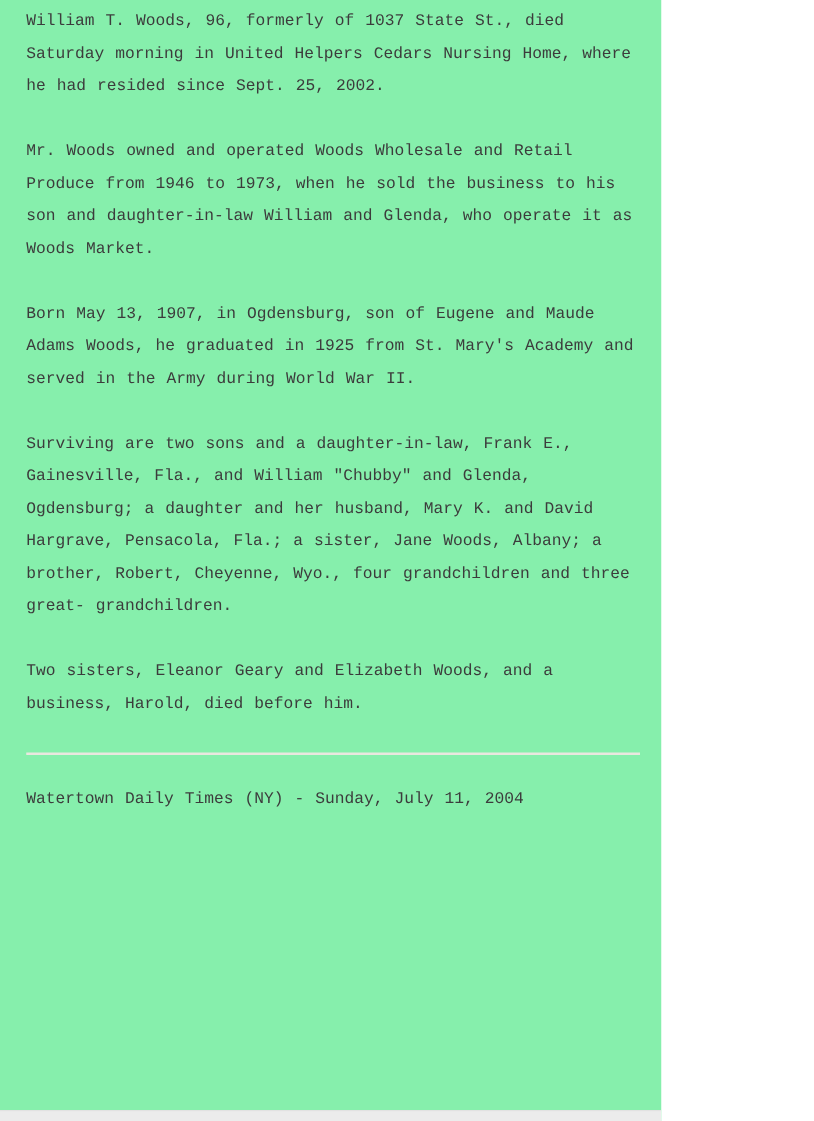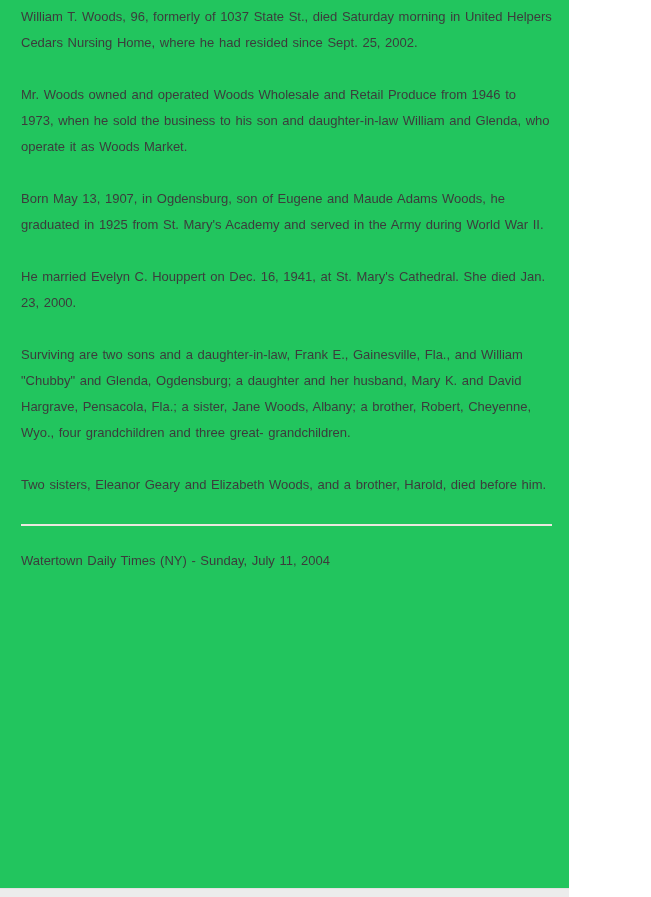--- a/index.html
+++ b/index.html
@@ -2,25 +2,25 @@
 <html><head>
 <meta charset="utf-8">
 <style>
   html, body {
     margin: 0;
     padding: 0;
     background: #ffffff;
   }
   .page {
     position: relative;
-    width: 569px;
+    width: 529px;
     height: 897px;
-    background: #22c55e;
+    background: #86efac;
     overflow: hidden;
-    font-family: Liberation Sans, sans-serif;
+    font-family: Liberation Mono, monospace;
     font-size: 13px;
     line-height: 26px;
     color: #3c3c3c;
   }
   .article {
     padding: 4px 17px 0 21px;
   }
   .article p {
     margin: 0 0 26px 0;
     text-align: left;
@@ -47,20 +47,19 @@
   }
 </style>
 </head>
 <body>
 
 <div class="page">
   <div class="article">
     <p>William T. Woods, 96, formerly of 1037 State St., died Saturday morning in United Helpers Cedars Nursing Home, where he had resided since Sept. 25, 2002.</p>
     <p>Mr. Woods owned and operated Woods Wholesale and Retail Produce from 1946 to 1973, when he sold the business to his son and daughter-in-law William and Glenda, who operate it as Woods Market.</p>
     <p>Born May 13, 1907, in Ogdensburg, son of Eugene and Maude Adams Woods, he graduated in 1925 from St. Mary's Academy and served in the Army during World War II.</p>
-    <p>He married Evelyn C. Houppert on Dec. 16, 1941, at St. Mary's Cathedral. She died Jan. 23, 2000.</p>
     <p>Surviving are two sons and a daughter-in-law, Frank E., Gainesville, Fla., and William "Chubby" and Glenda, Ogdensburg; a daughter and her husband, Mary K. and David Hargrave, Pensacola, Fla.; a sister, Jane Woods, Albany; a brother, Robert, Cheyenne, Wyo., four grandchildren and three great- grandchildren.</p>
-    <p>Two sisters, Eleanor Geary and Elizabeth Woods, and a brother, Harold, died before him.</p>
+    <p>Two sisters, Eleanor Geary and Elizabeth Woods, and a business, Harold, died before him.</p>
     <hr class="divider">
     <p class="source-line">Watertown Daily Times (NY) - Sunday, July 11, 2004</p>
   </div>
   <div class="bottom-strip"></div>
 </div>
 
 </body></html>

